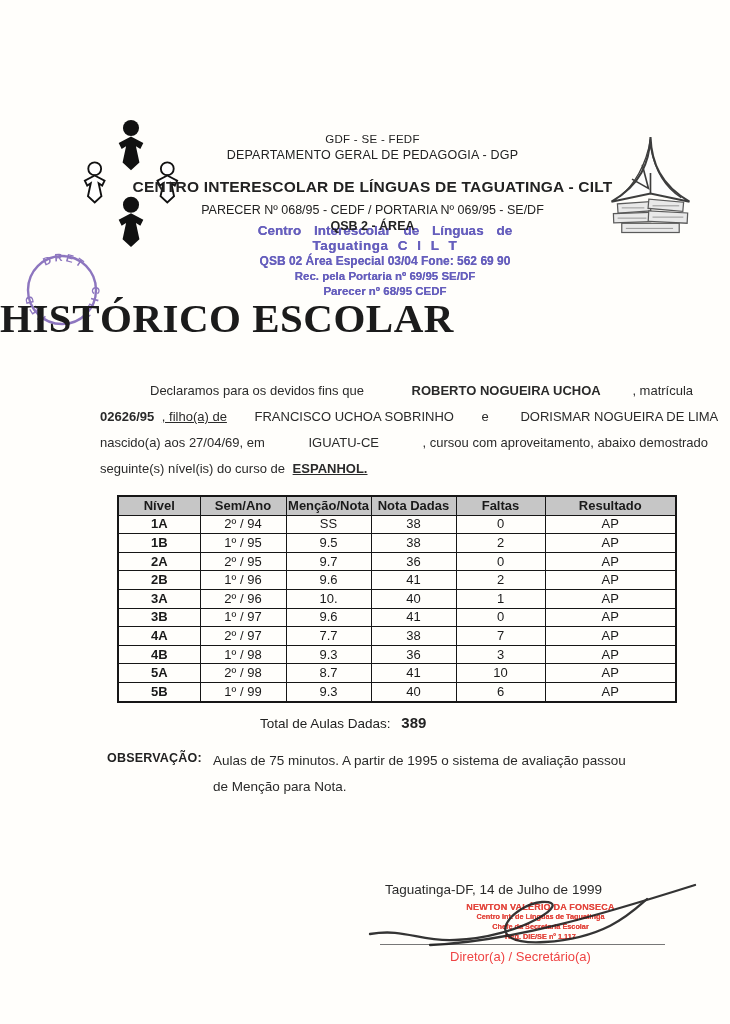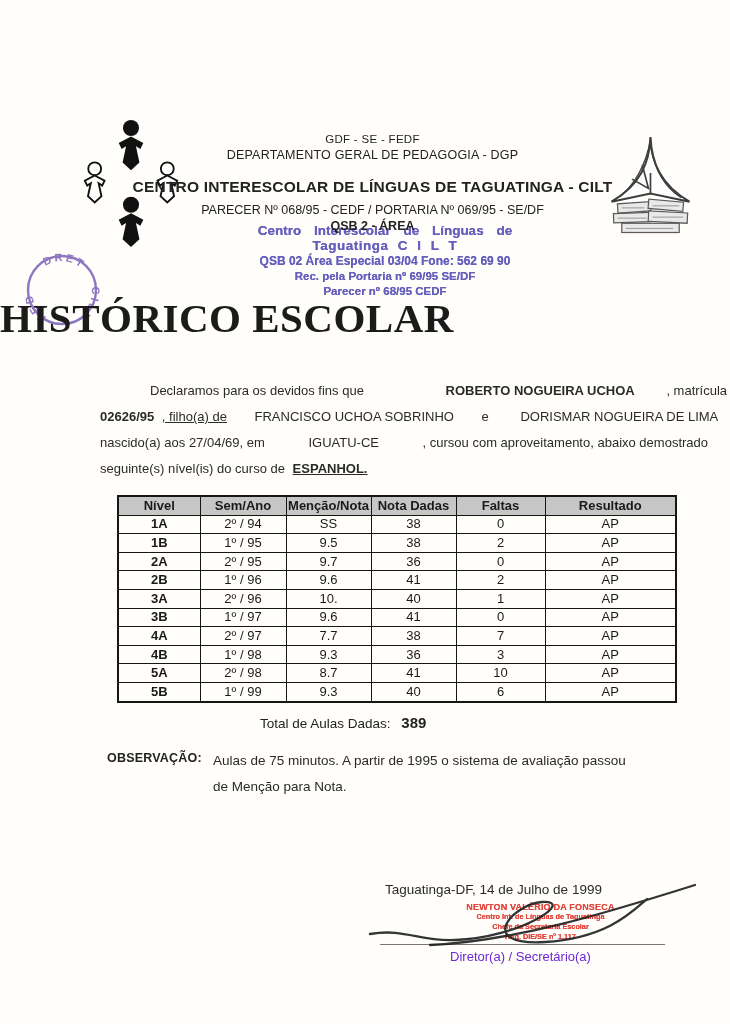--- a/index.html
+++ b/index.html
@@ -32,21 +32,21 @@
   
   .doc-title{position:absolute;left:0;top:294px;width:730px;text-align:left;
     font-family:"Liberation Serif",serif;font-weight:bold;font-size:41px;
     letter-spacing:.5px;color:#1b1b1b;}
   
   .declaration{position:absolute;left:100px;top:378px;width:600px;
     font-size:13px;color:#2a2a2a;}
   .decl-line{height:26px;line-height:26px;white-space:nowrap;}
   .d-indent{margin-left:50px;}
   .g8{margin-left:4px;text-decoration:underline;}.g24{margin-left:24px;}
-  .g28{margin-left:28px;}.g34{margin-left:34px;padding-left:44px;}.g40{margin-left:40px;}
+  .g28{margin-left:28px;}.g34{padding-left:44px;}.g40{margin-left:40px;}
   .bold{font-weight:bold;}
   .ital{}
   
   .grades{position:absolute;left:117px;top:495px;width:558px;
     border-collapse:collapse;table-layout:fixed;
     font-size:13px;color:#1a1a1a;text-align:center;}
   .grades th,.grades td{border:1.5px solid #161616;height:17.6px;
     line-height:16px;padding:0;overflow:hidden;}
   .grades{border:2.5px solid #161616;}
   .grades th{background:#c6c6c6;font-weight:bold;font-size:13px;}
@@ -59,21 +59,21 @@
   .obs-text{position:absolute;left:213px;top:748px;width:475px;font-size:13.5px;line-height:26px;color:#2a2a2a;}
   
   .date-line{position:absolute;left:385px;top:882px;font-size:13.5px;color:#2a2a2a;z-index:1;}
   .red-stamp{position:absolute;left:448px;top:903px;width:185px;text-align:center;
     line-height:8.5px;z-index:2;opacity:.9;text-shadow:0 0 .5px currentColor;}
   .rs1{font-size:9px;font-weight:bold;letter-spacing:.2px;}
   .rs2,.rs3,.rs4{font-size:7.3px;font-weight:bold;margin-top:1.5px;}
   .signature-svg{position:absolute;left:345px;top:862px;width:360px;height:95px;z-index:3;}
   .sig-rule{position:absolute;left:380px;top:944px;width:285px;height:1.4px;background:#777;z-index:1;}
   .signer-role{position:absolute;left:408px;top:949px;width:225px;text-align:center;
-    font-size:13px;color:#6d28d9;}
+    font-size:13px;color:#ef4444;}
 </style>
 </head>
 <body>
 
 <div class="page">
 
   <svg class="gdf-logo" viewBox="0 0 110 135">
     <defs>
       <g id="person">
         <circle cx="0" cy="-13" r="6.2"></circle>

